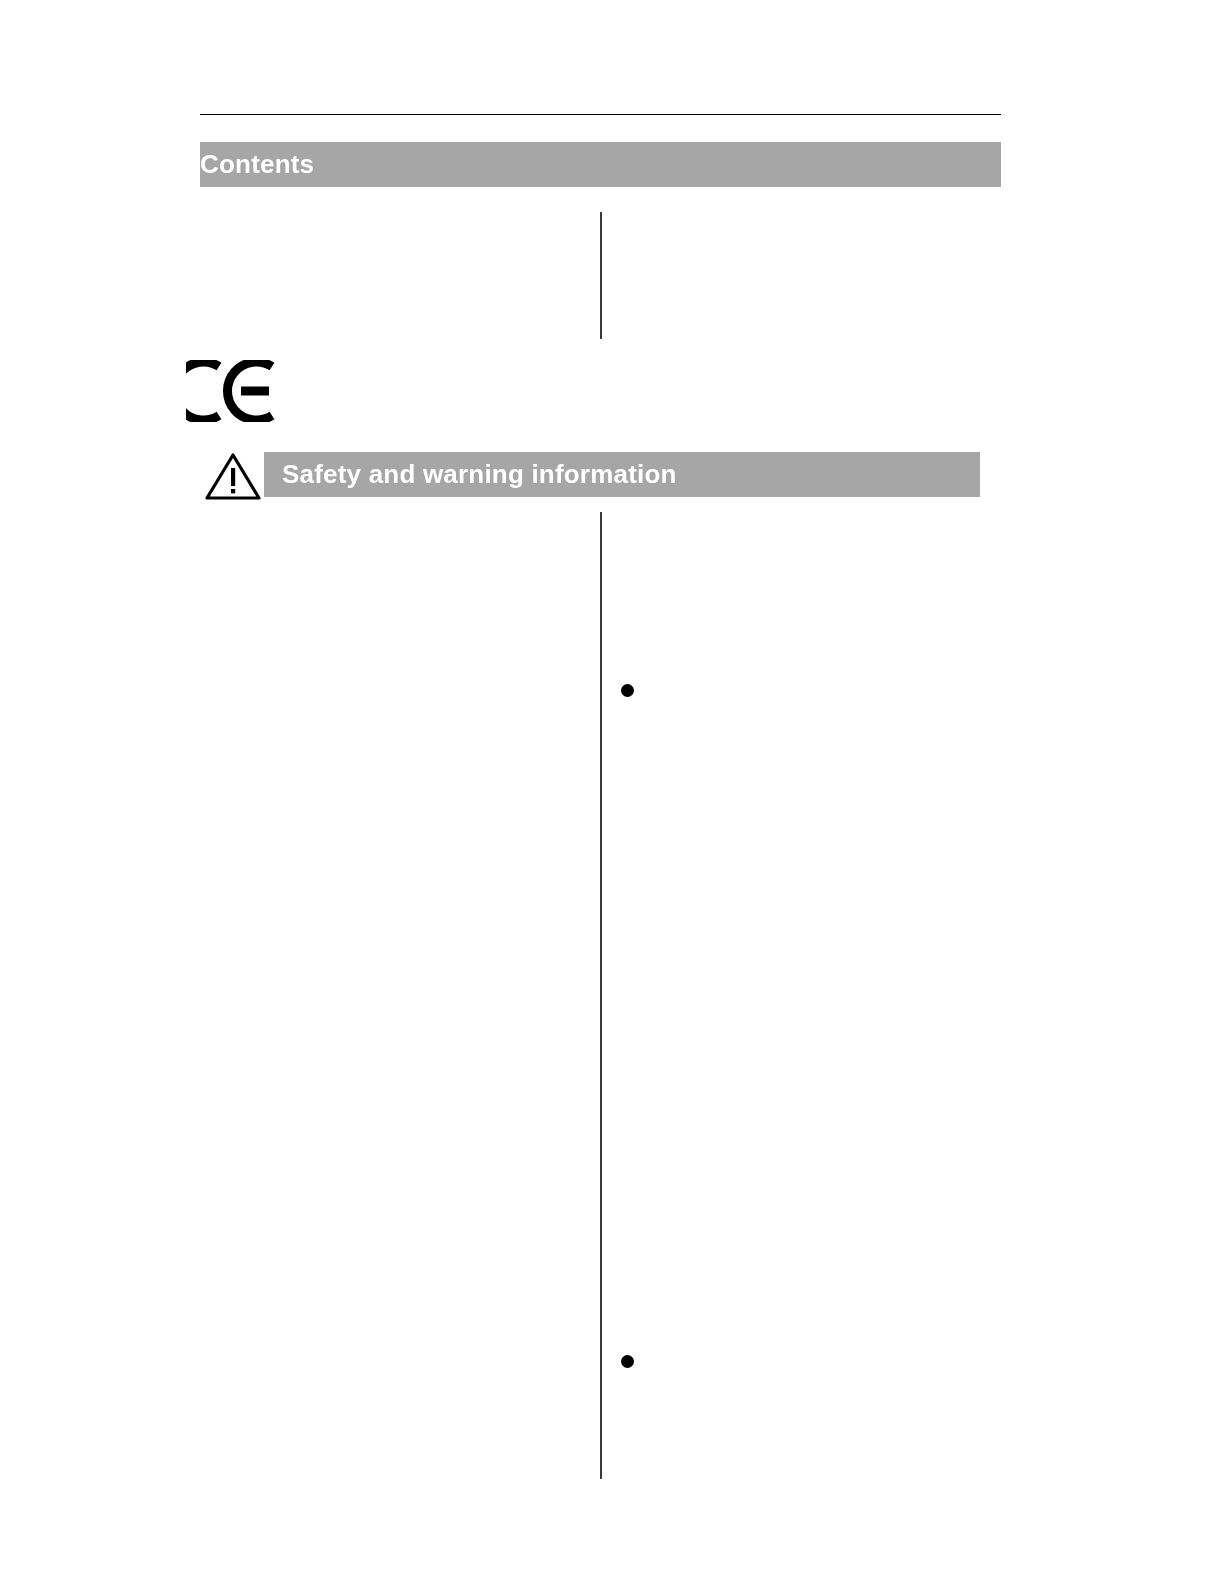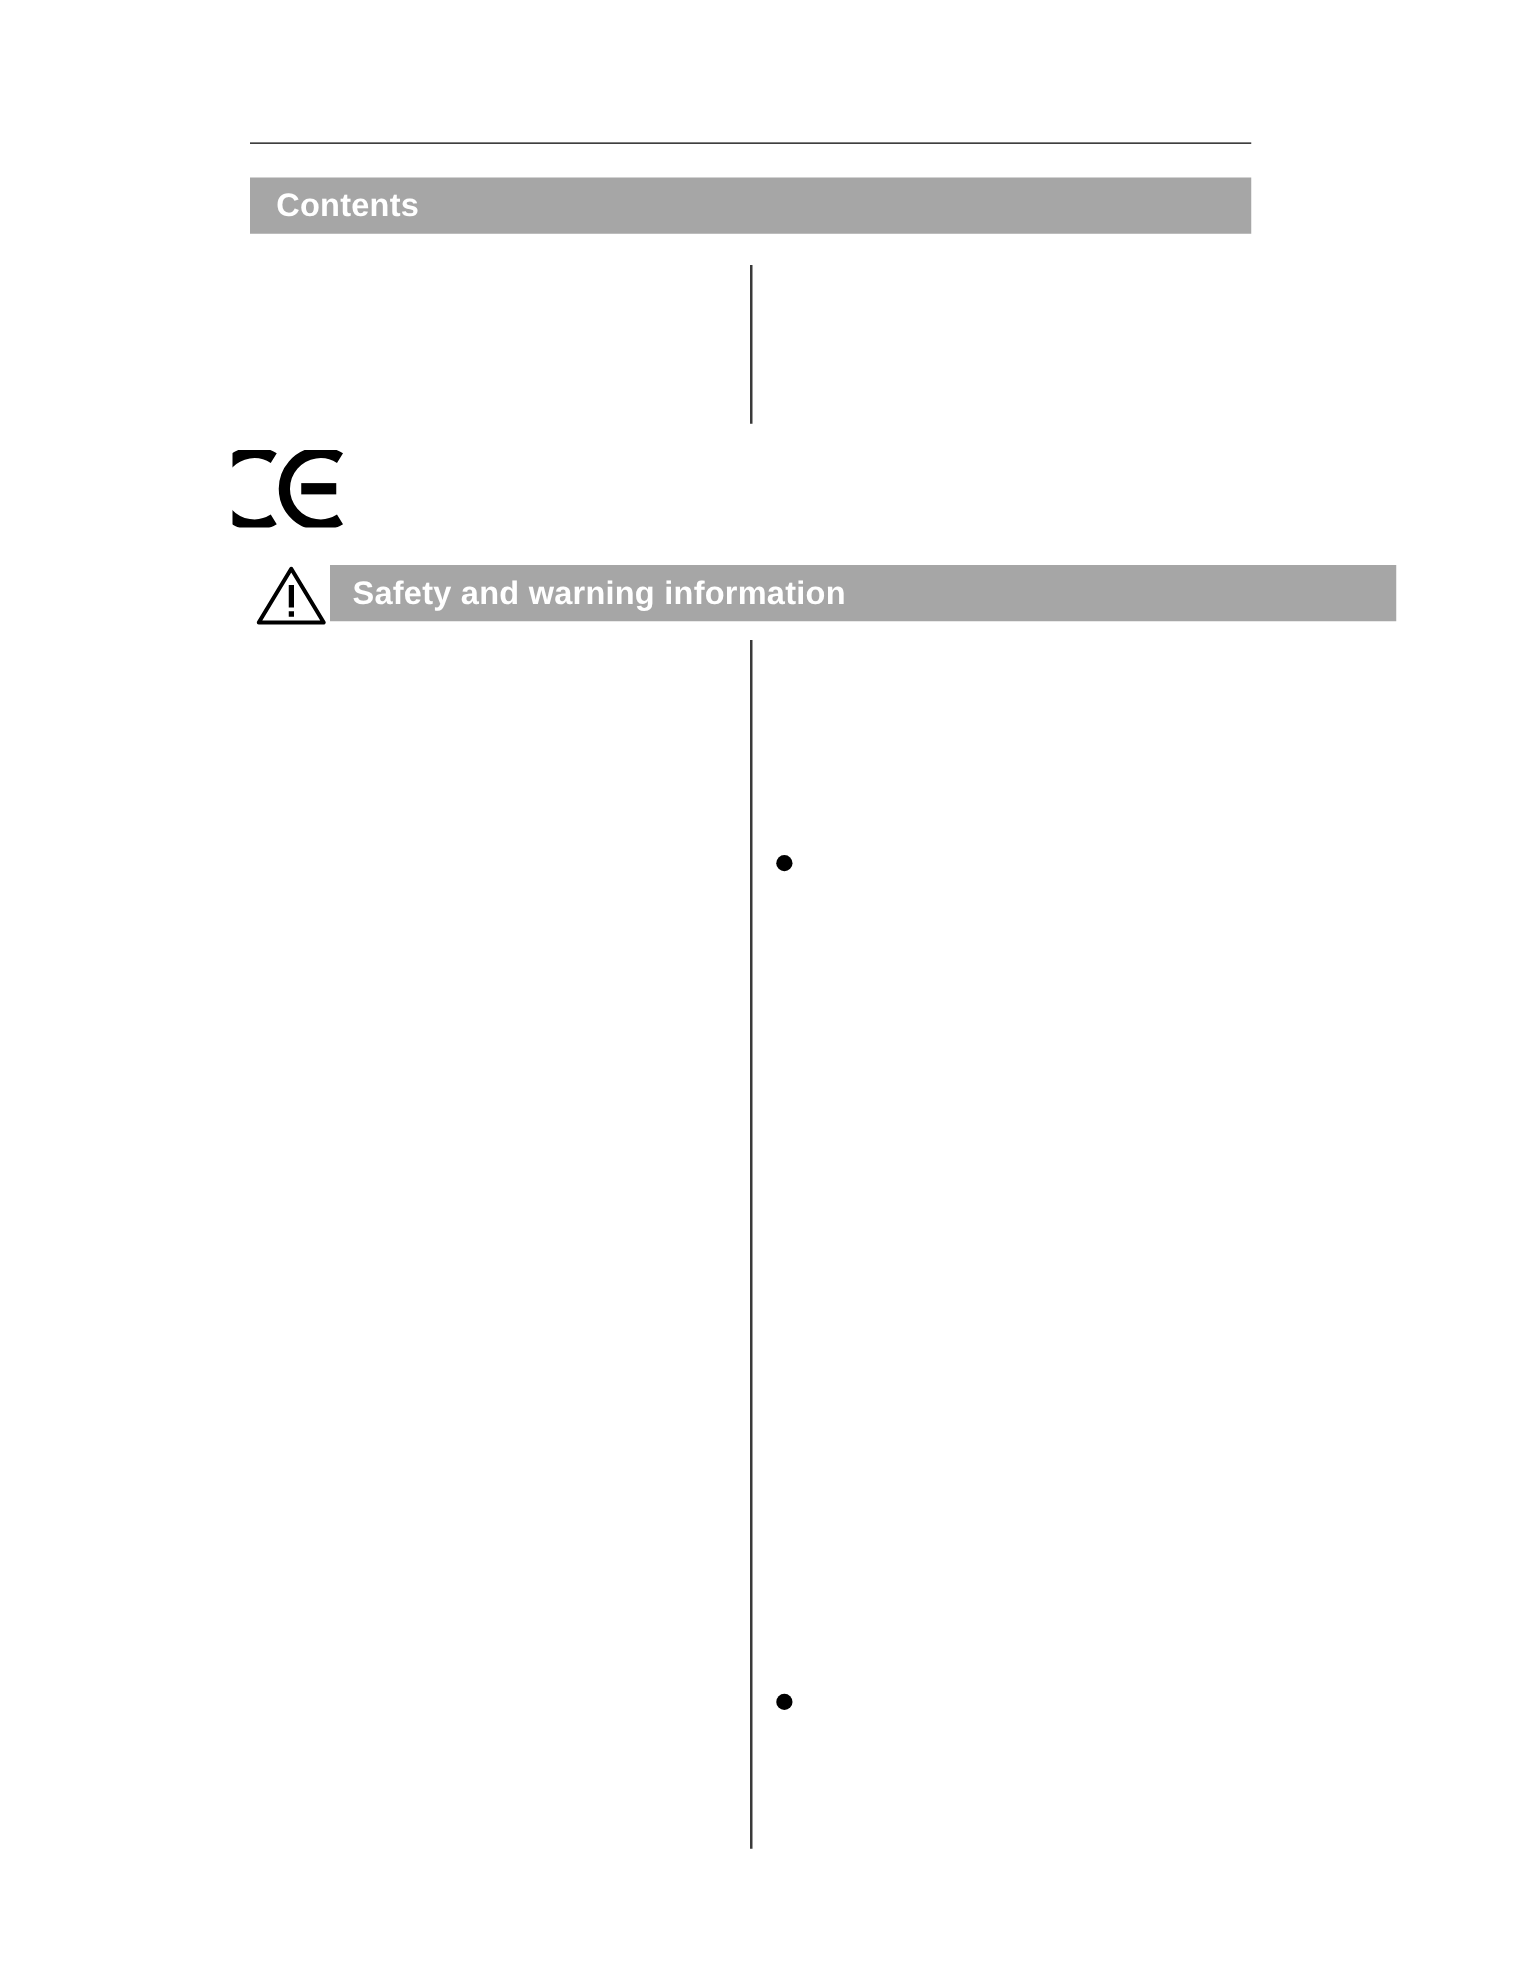--- a/index.html
+++ b/index.html
@@ -43,29 +43,28 @@
   .banner-contents {
     left: 200px;
     top: 142px;
     width: 801px;
     height: 45px;
   }
   .banner-contents .banner-label {
     color: #ffffff;
     font-size: 26px;
     font-weight: bold;
-    padding-left: 21px;
     letter-spacing: 0.2px;
   }
 
   
   .banner-safety {
     left: 264px;
     top: 452px;
-    width: 853px;
+    width: 716px;
     height: 45px;
   }
   .banner-safety .banner-label {
     color: #ffffff;
     font-size: 26px;
     font-weight: bold;
     padding-left: 18px;
     letter-spacing: 0.2px;
   }
 

